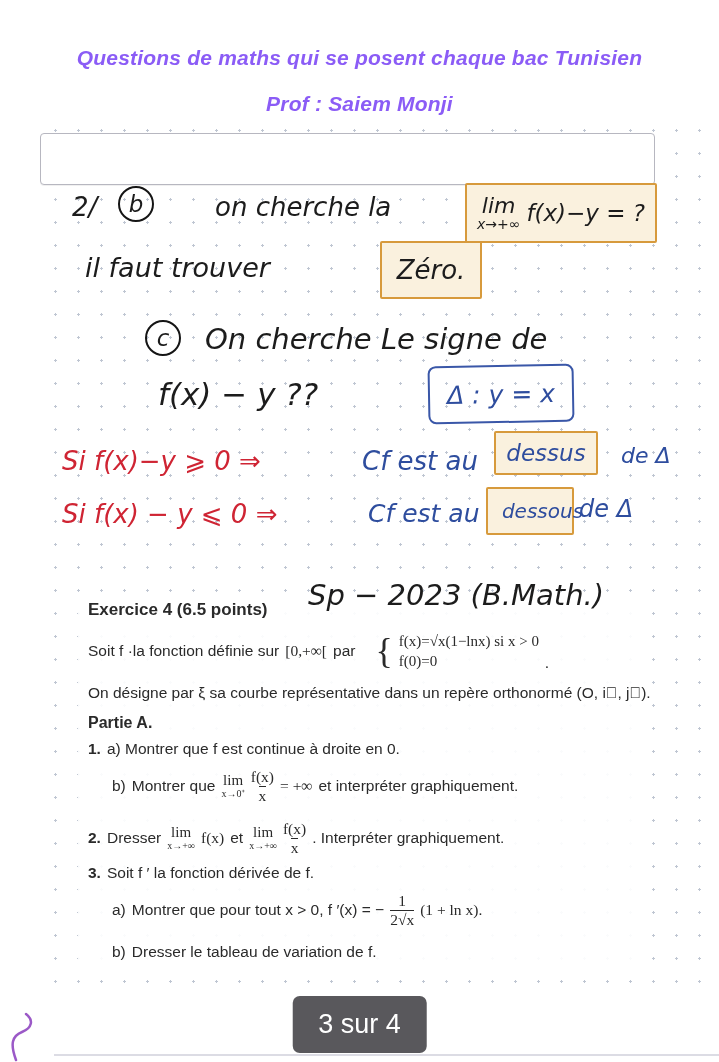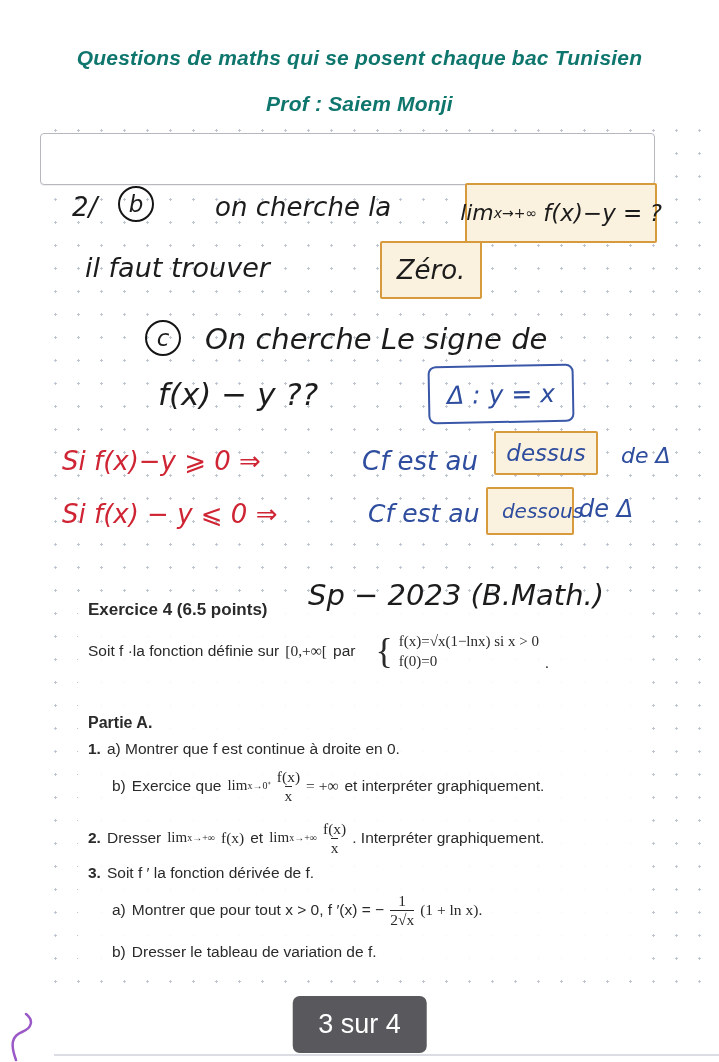--- a/index.html
+++ b/index.html
@@ -1,21 +1,21 @@
 <!DOCTYPE html>
 <html><head>
 <meta charset="utf-8">
 <style>
   html,body{margin:0;padding:0;background:#ffffff;}
   .stage{position:relative;width:719px;height:1062px;background:#ffffff;overflow:hidden;
          font-family:"Liberation Sans",sans-serif;}
   .abs{position:absolute;}
 
   
-  .title{width:100%;text-align:center;color:#0f766e;font-weight:bold;font-style:italic;
+  .title{width:100%;text-align:center;color:#8b5cf6;font-weight:bold;font-style:italic;
          font-size:21px;letter-spacing:.2px;}
 
   
   .paper{left:38px;top:128px;width:681px;height:858px;
          background-image:radial-gradient(circle,#bfc6d2 1.05px,rgba(0,0,0,0) 1.3px);
          background-size:23px 23px;background-position:6px 14px;}
 
   
   .empty-box{left:40px;top:133px;width:613px;height:50px;background:#ffffff;
              border:1px solid #b7b7c0;border-radius:4px;box-shadow:0 1px 0 rgba(0,0,0,.06);}
@@ -30,21 +30,21 @@
       display:flex;align-items:center;justify-content:center;}
   .bluebox{border:2.5px solid #3a57a8;border-radius:8px;box-sizing:border-box;
            display:flex;align-items:center;justify-content:center;transform:rotate(-1deg);}
 
   
   .scan{left:78px;top:592px;width:572px;height:386px;background:rgba(255,255,255,.92);}
   .print{color:#2a2a2a;font-size:15.5px;white-space:nowrap;}
   .print b{font-weight:bold;}
   .math{font-family:"Liberation Serif",serif;}
   .row{display:flex;align-items:center;gap:6px;}
-  .lim{display:inline-flex;align-items:center;line-height:1.05;}
+  .lim{display:inline-flex;flex-direction:column;align-items:center;line-height:1.05;}
   .lim .top{font-size:15px;}
   .lim .sub{font-size:10px;}
   .frac{display:inline-flex;flex-direction:column;align-items:center;line-height:1.15;}
   .frac .den{border-top:1.4px solid #2a2a2a;}
   .brace{font-size:36px;font-weight:300;font-family:"Liberation Serif",serif;}
   .sys{display:flex;flex-direction:column;line-height:1.35;font-size:15px;}
 
   
   .badge{left:50%;top:996px;transform:translateX(-50%);background:#59585c;color:#ffffff;
          border-radius:7px;padding:13px 26px;font-size:27px;}
@@ -112,31 +112,32 @@
     <span class="math">[0,+∞[</span>
     <span>par</span>
     <span class="brace" style="margin-left:14px;">{</span>
     <span class="sys math">
       <span>f(x)=√x(1−lnx)  si  x &gt; 0</span>
       <span>f(0)=0</span>
     </span>
     <span class="math" style="align-self:flex-end;">.</span>
   </div>
 
+  <div class="abs print" style="left:88px;top:684px;">On désigne par ξ  sa courbe représentative dans un repère orthonormé (O, i⃗, j⃗).</div>
 
   <div class="abs print" style="left:88px;top:714px;font-weight:bold;font-size:16px;">Partie A.</div>
 
   <div class="abs print row" style="left:88px;top:740px;">
     <b>1.</b>
     <span>a)  Montrer que f  est continue à droite en 0.</span>
   </div>
 
   <div class="abs print row" style="left:112px;top:768px;">
     <span>b)</span>
-    <span>Exercice que</span>
+    <span>Montrer que</span>
     <span class="lim math">
       <span class="top">lim</span>
       <span class="sub">x→0⁺</span>
     </span>
     <span class="frac math">
       <span class="num">f(x)</span>
       <span class="den">x</span>
     </span>
     <span class="math">= +∞</span>
     <span>et interpréter graphiquement.</span>

